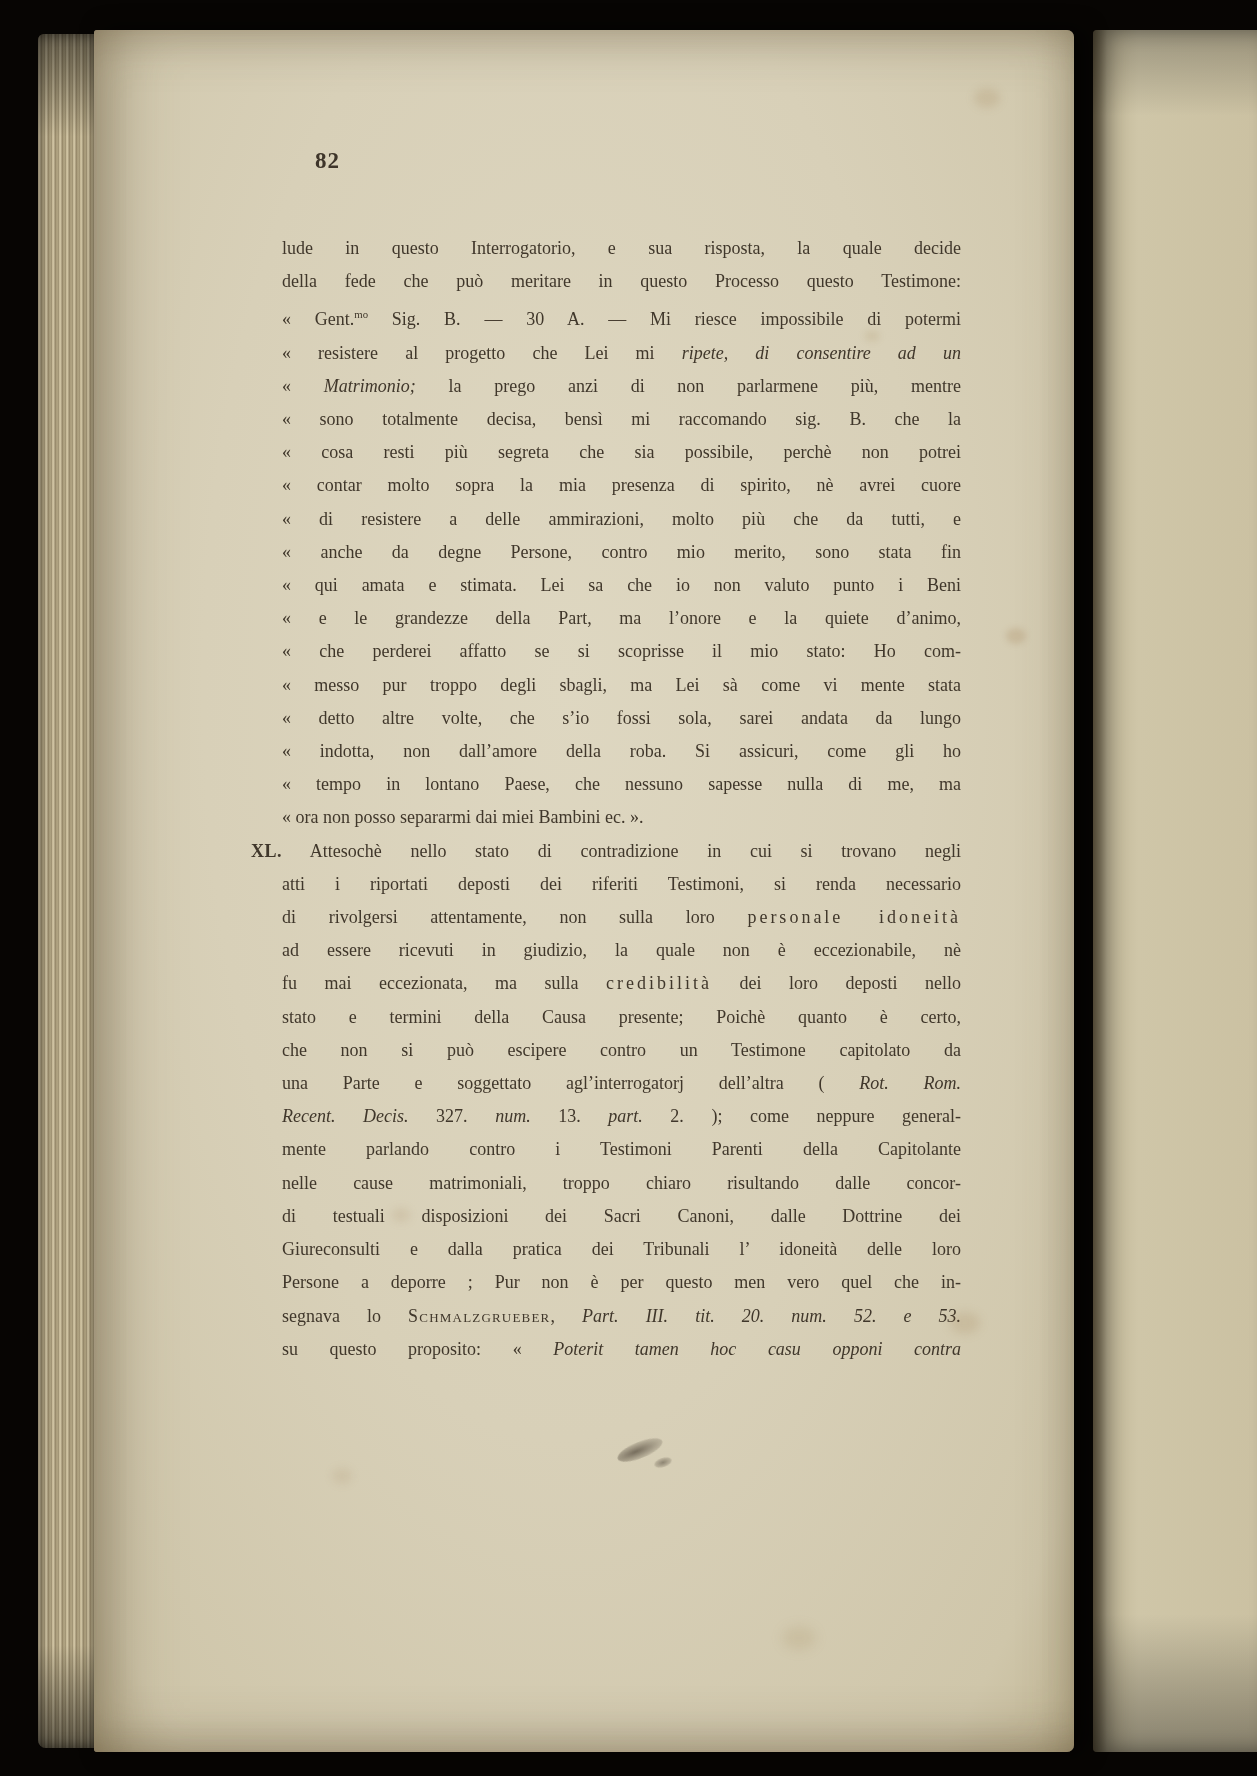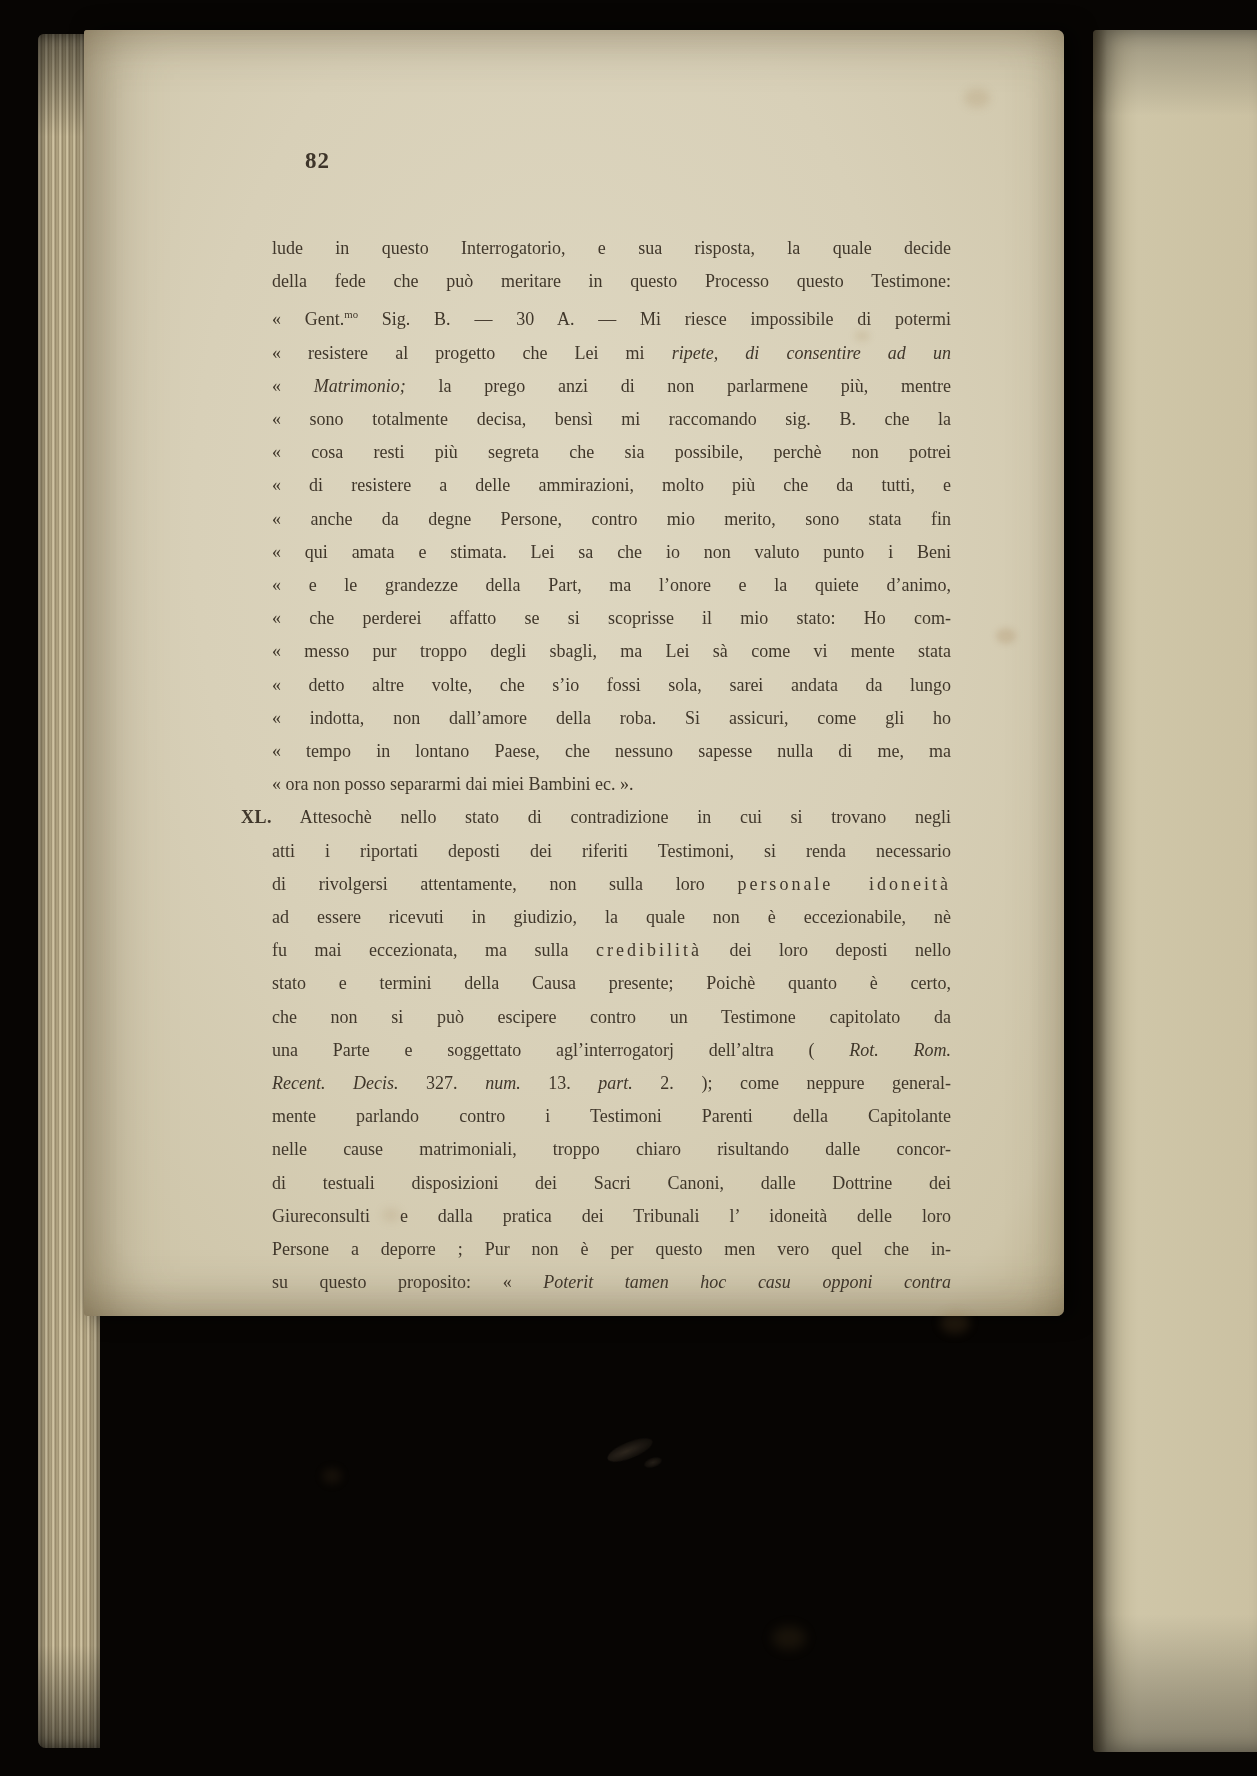--- a/index.html
+++ b/index.html
@@ -15,21 +15,21 @@
     position:absolute;left:38px;top:34px;width:62px;height:1714px;
     background:
       linear-gradient(180deg, rgba(0,0,0,.45) 0%, rgba(0,0,0,0) 6%, rgba(0,0,0,0) 94%, rgba(0,0,0,.5) 100%),
       repeating-linear-gradient(90deg,#c4b795 0px,#d2c6a6 2px,#8f8163 3px,#b5a886 5px,#9c8f70 7px);
     border-radius:6px 0 0 8px;
     box-shadow:inset 0 0 14px rgba(0,0,0,.55);
   }
 
   
   .page{
-    position:absolute;left:84px;top:30px;width:980px;height:1286px;
+    position:absolute;left:94px;top:30px;width:980px;height:1722px;
     background:
       radial-gradient(ellipse at 48% 38%, #ded7c1 0%, #d8d0b8 50%, #cfc6aa 88%, #c3b897 100%);
     border-radius:3px 7px 7px 3px;
     box-shadow:
       inset 46px 0 70px -34px rgba(92,76,48,.5),
       inset -28px 0 55px -30px rgba(92,76,48,.38),
       inset 0 30px 60px -34px rgba(92,76,48,.42),
       inset 0 -34px 60px -34px rgba(92,76,48,.45),
       10px 0 22px rgba(0,0,0,.65);
   }
@@ -99,20 +99,21 @@
     <div class="page-number">82</div>
 
     <div class="textblock">
         <div class="line"><span>lude in questo Interrogatorio, e sua risposta, la quale decide</span></div>
         <div class="line"><span>della fede che può meritare in questo Processo questo Testimone:</span></div>
         <div class="line"><span>« Gent.</span><span class="sup">mo</span><span> Sig. B. — 30 A. — Mi riesce impossibile di potermi</span></div>
         <div class="line"><span>« resistere al progetto che Lei mi </span><span class="i">ripete, di consentire ad un</span></div>
         <div class="line"><span>« </span><span class="i">Matrimonio;</span><span> la prego anzi di non parlarmene più, mentre</span></div>
         <div class="line"><span>« sono totalmente decisa, bensì mi raccomando sig. B. che la</span></div>
         <div class="line"><span>« cosa resti più segreta che sia possibile, perchè non potrei</span></div>
+        <div class="line"><span>« contar molto sopra la mia presenza di spirito, nè avrei cuore</span></div>
         <div class="line"><span>« di resistere a delle ammirazioni, molto più che da tutti, e</span></div>
         <div class="line"><span>« anche da degne Persone, contro mio merito, sono stata fin</span></div>
         <div class="line"><span>« qui amata e stimata. Lei sa che io non valuto punto i Beni</span></div>
         <div class="line"><span>« e le grandezze della Part, ma l’onore e la quiete d’animo,</span></div>
         <div class="line"><span>« che perderei affatto se si scoprisse il mio stato: Ho com-</span></div>
         <div class="line"><span>« messo pur troppo degli sbagli, ma Lei sà come vi mente stata</span></div>
         <div class="line"><span>« detto altre volte, che s’io fossi sola, sarei andata da lungo</span></div>
         <div class="line"><span>« indotta, non dall’amore della roba. Si assicuri, come gli ho</span></div>
         <div class="line"><span>« tempo in lontano Paese, che nessuno sapesse nulla di me, ma</span></div>
         <div class="line end"><span>« ora non posso separarmi dai miei Bambini ec. ».</span></div>
@@ -123,20 +124,21 @@
         <div class="line"><span>fu mai eccezionata, ma sulla </span><span class="sp">credibilità</span><span> dei loro deposti nello</span></div>
         <div class="line"><span>stato e termini della Causa presente; Poichè quanto è certo,</span></div>
         <div class="line"><span>che non si può escipere contro un Testimone capitolato da</span></div>
         <div class="line"><span>una Parte e soggettato agl’interrogatorj dell’altra ( </span><span class="i">Rot. Rom.</span></div>
         <div class="line"><span class="i">Recent. Decis.</span><span> 327. </span><span class="i">num.</span><span> 13. </span><span class="i">part.</span><span> 2. ); come neppure general-</span></div>
         <div class="line"><span>mente parlando contro i Testimoni Parenti della Capitolante</span></div>
         <div class="line"><span>nelle cause matrimoniali, troppo chiaro risultando dalle concor-</span></div>
         <div class="line"><span>di testuali disposizioni dei Sacri Canoni, dalle Dottrine dei</span></div>
         <div class="line"><span>Giureconsulti e dalla pratica dei Tribunali l’ idoneità delle loro</span></div>
         <div class="line"><span>Persone a deporre ; Pur non è per questo men vero quel che in-</span></div>
+        <div class="line"><span>segnava lo </span><span class="sc">Schmalzgrueber</span><span>, </span><span class="i">Part. III. tit. 20. num. 52. e 53.</span></div>
         <div class="line"><span>su questo proposito: « </span><span class="i">Poterit tamen hoc casu opponi contra</span></div>
       </div>
 
     <span class="stain s1"></span>
     <span class="stain s2"></span>
     <span class="stain s3"></span>
     <span class="stain s4"></span>
     <span class="stain s5"></span>
     <span class="stain s6"></span>
     <span class="stain s7"></span>

